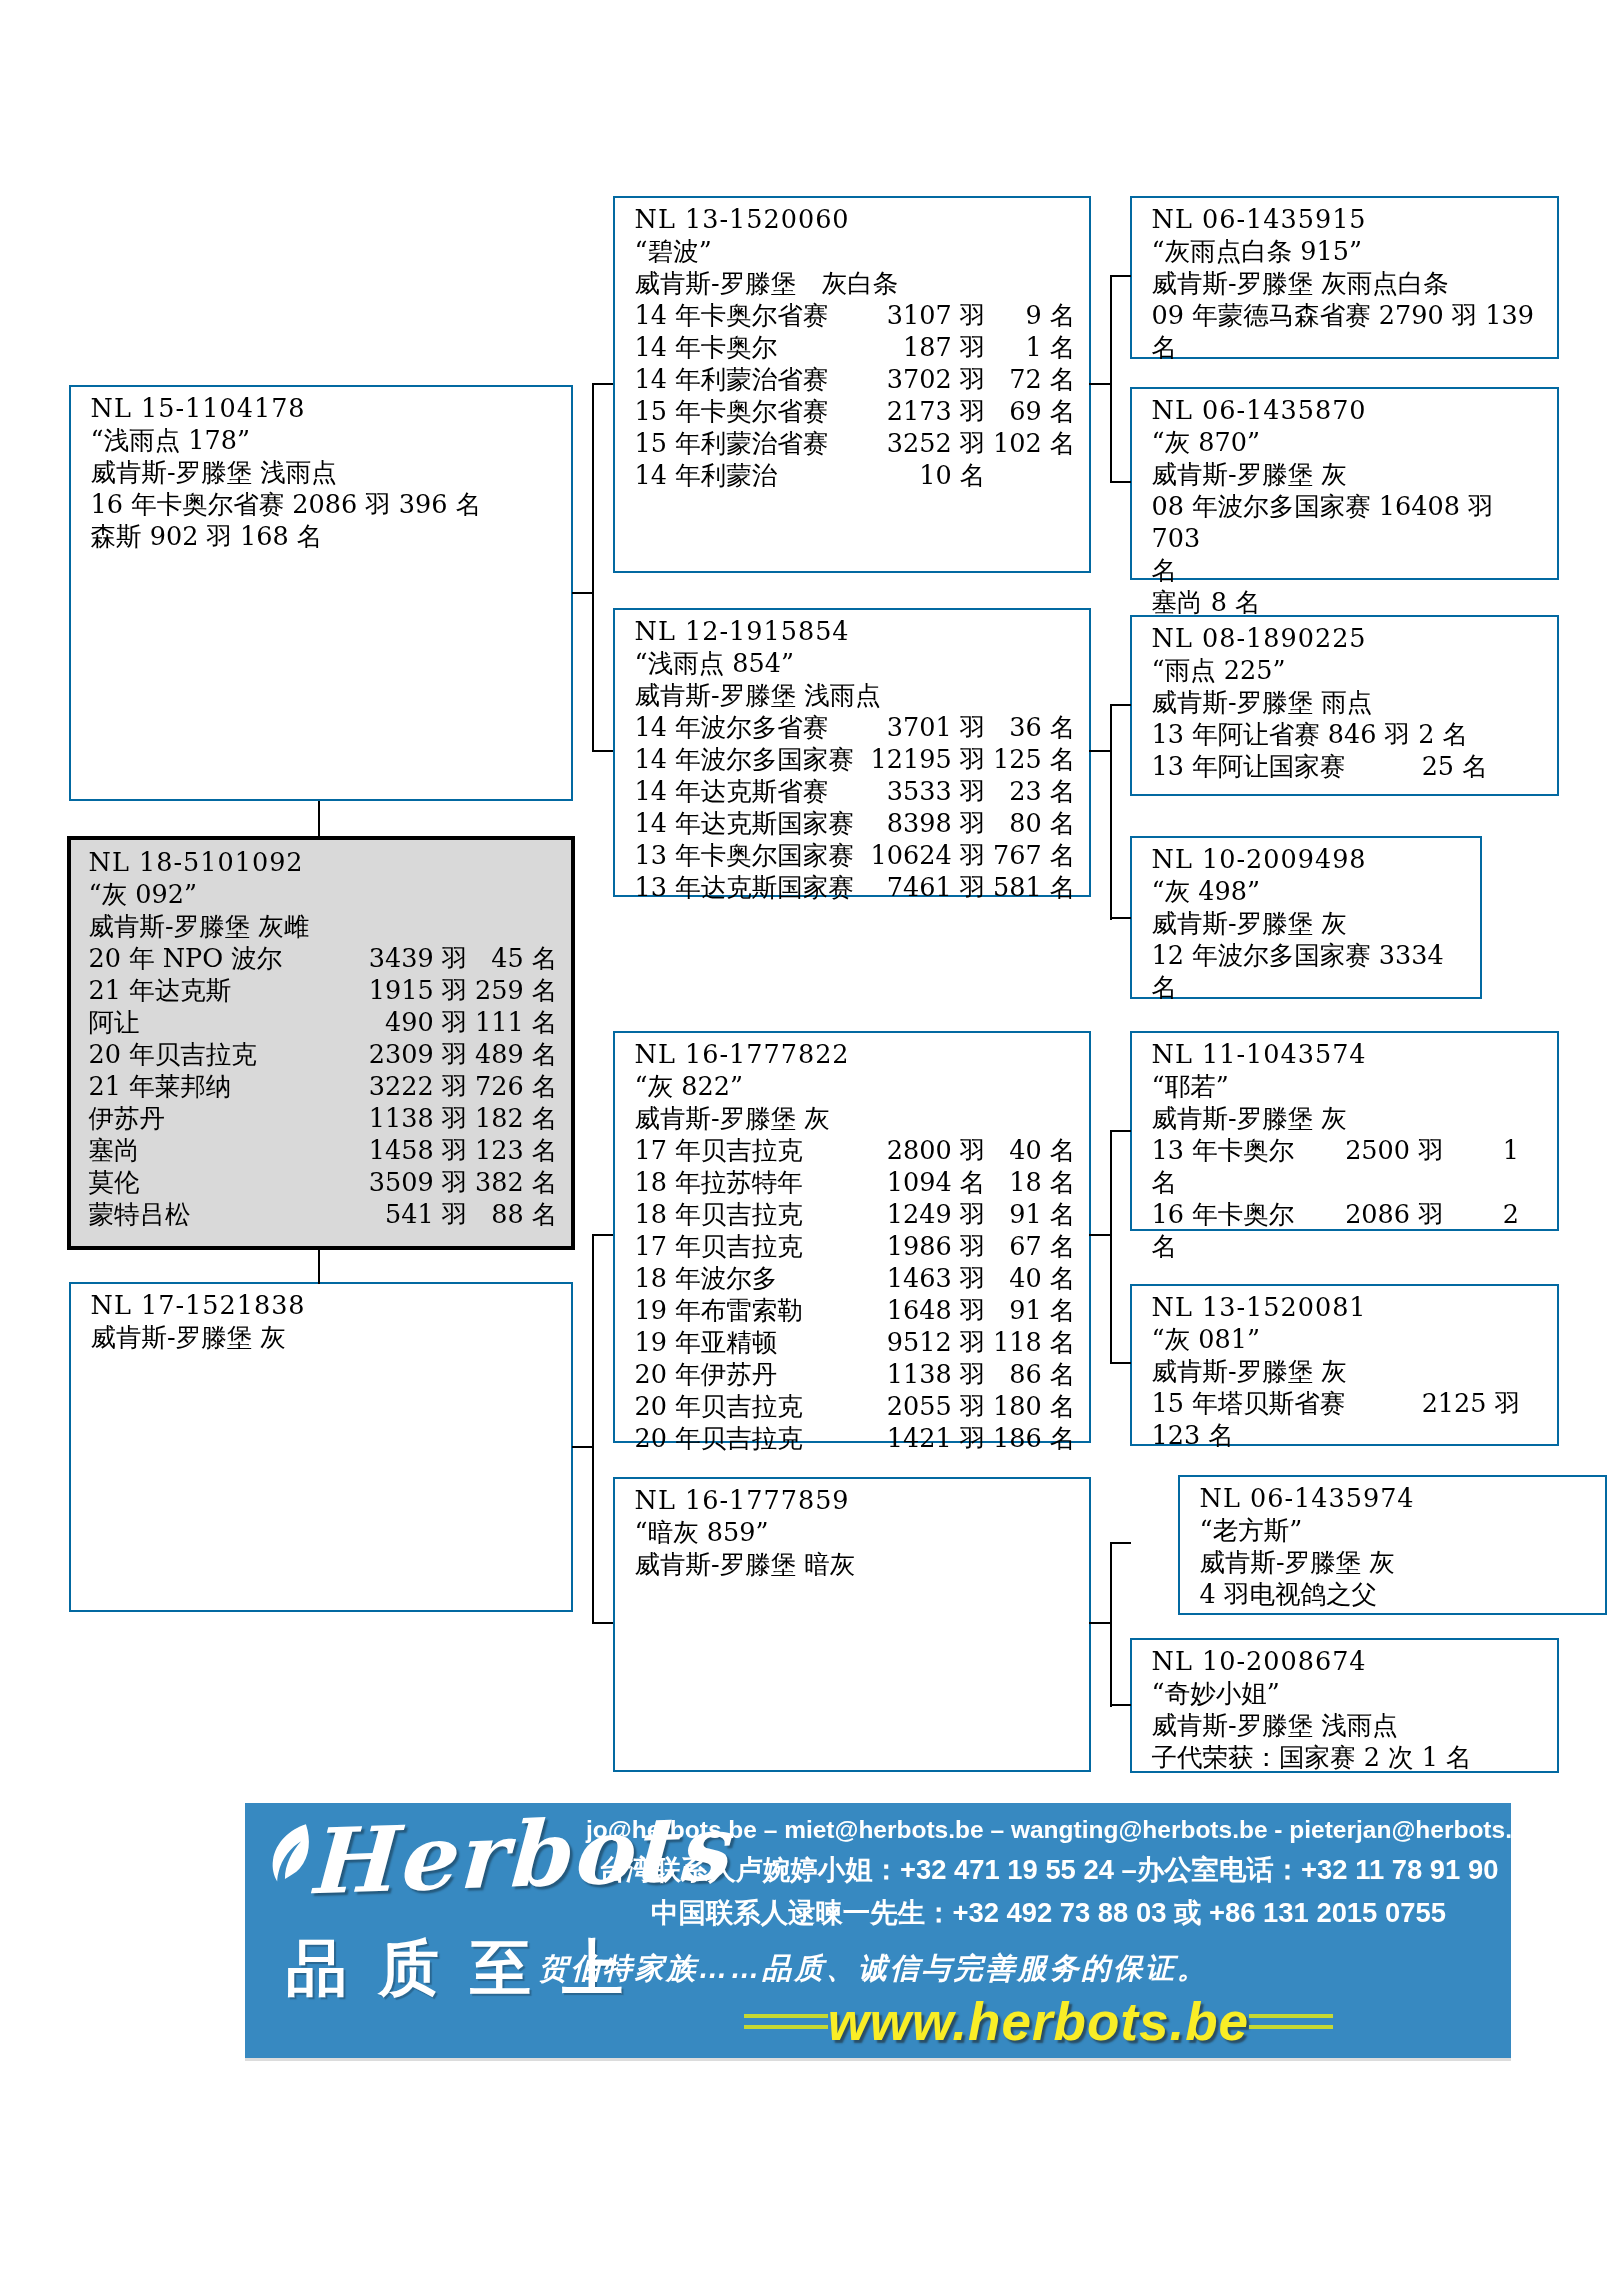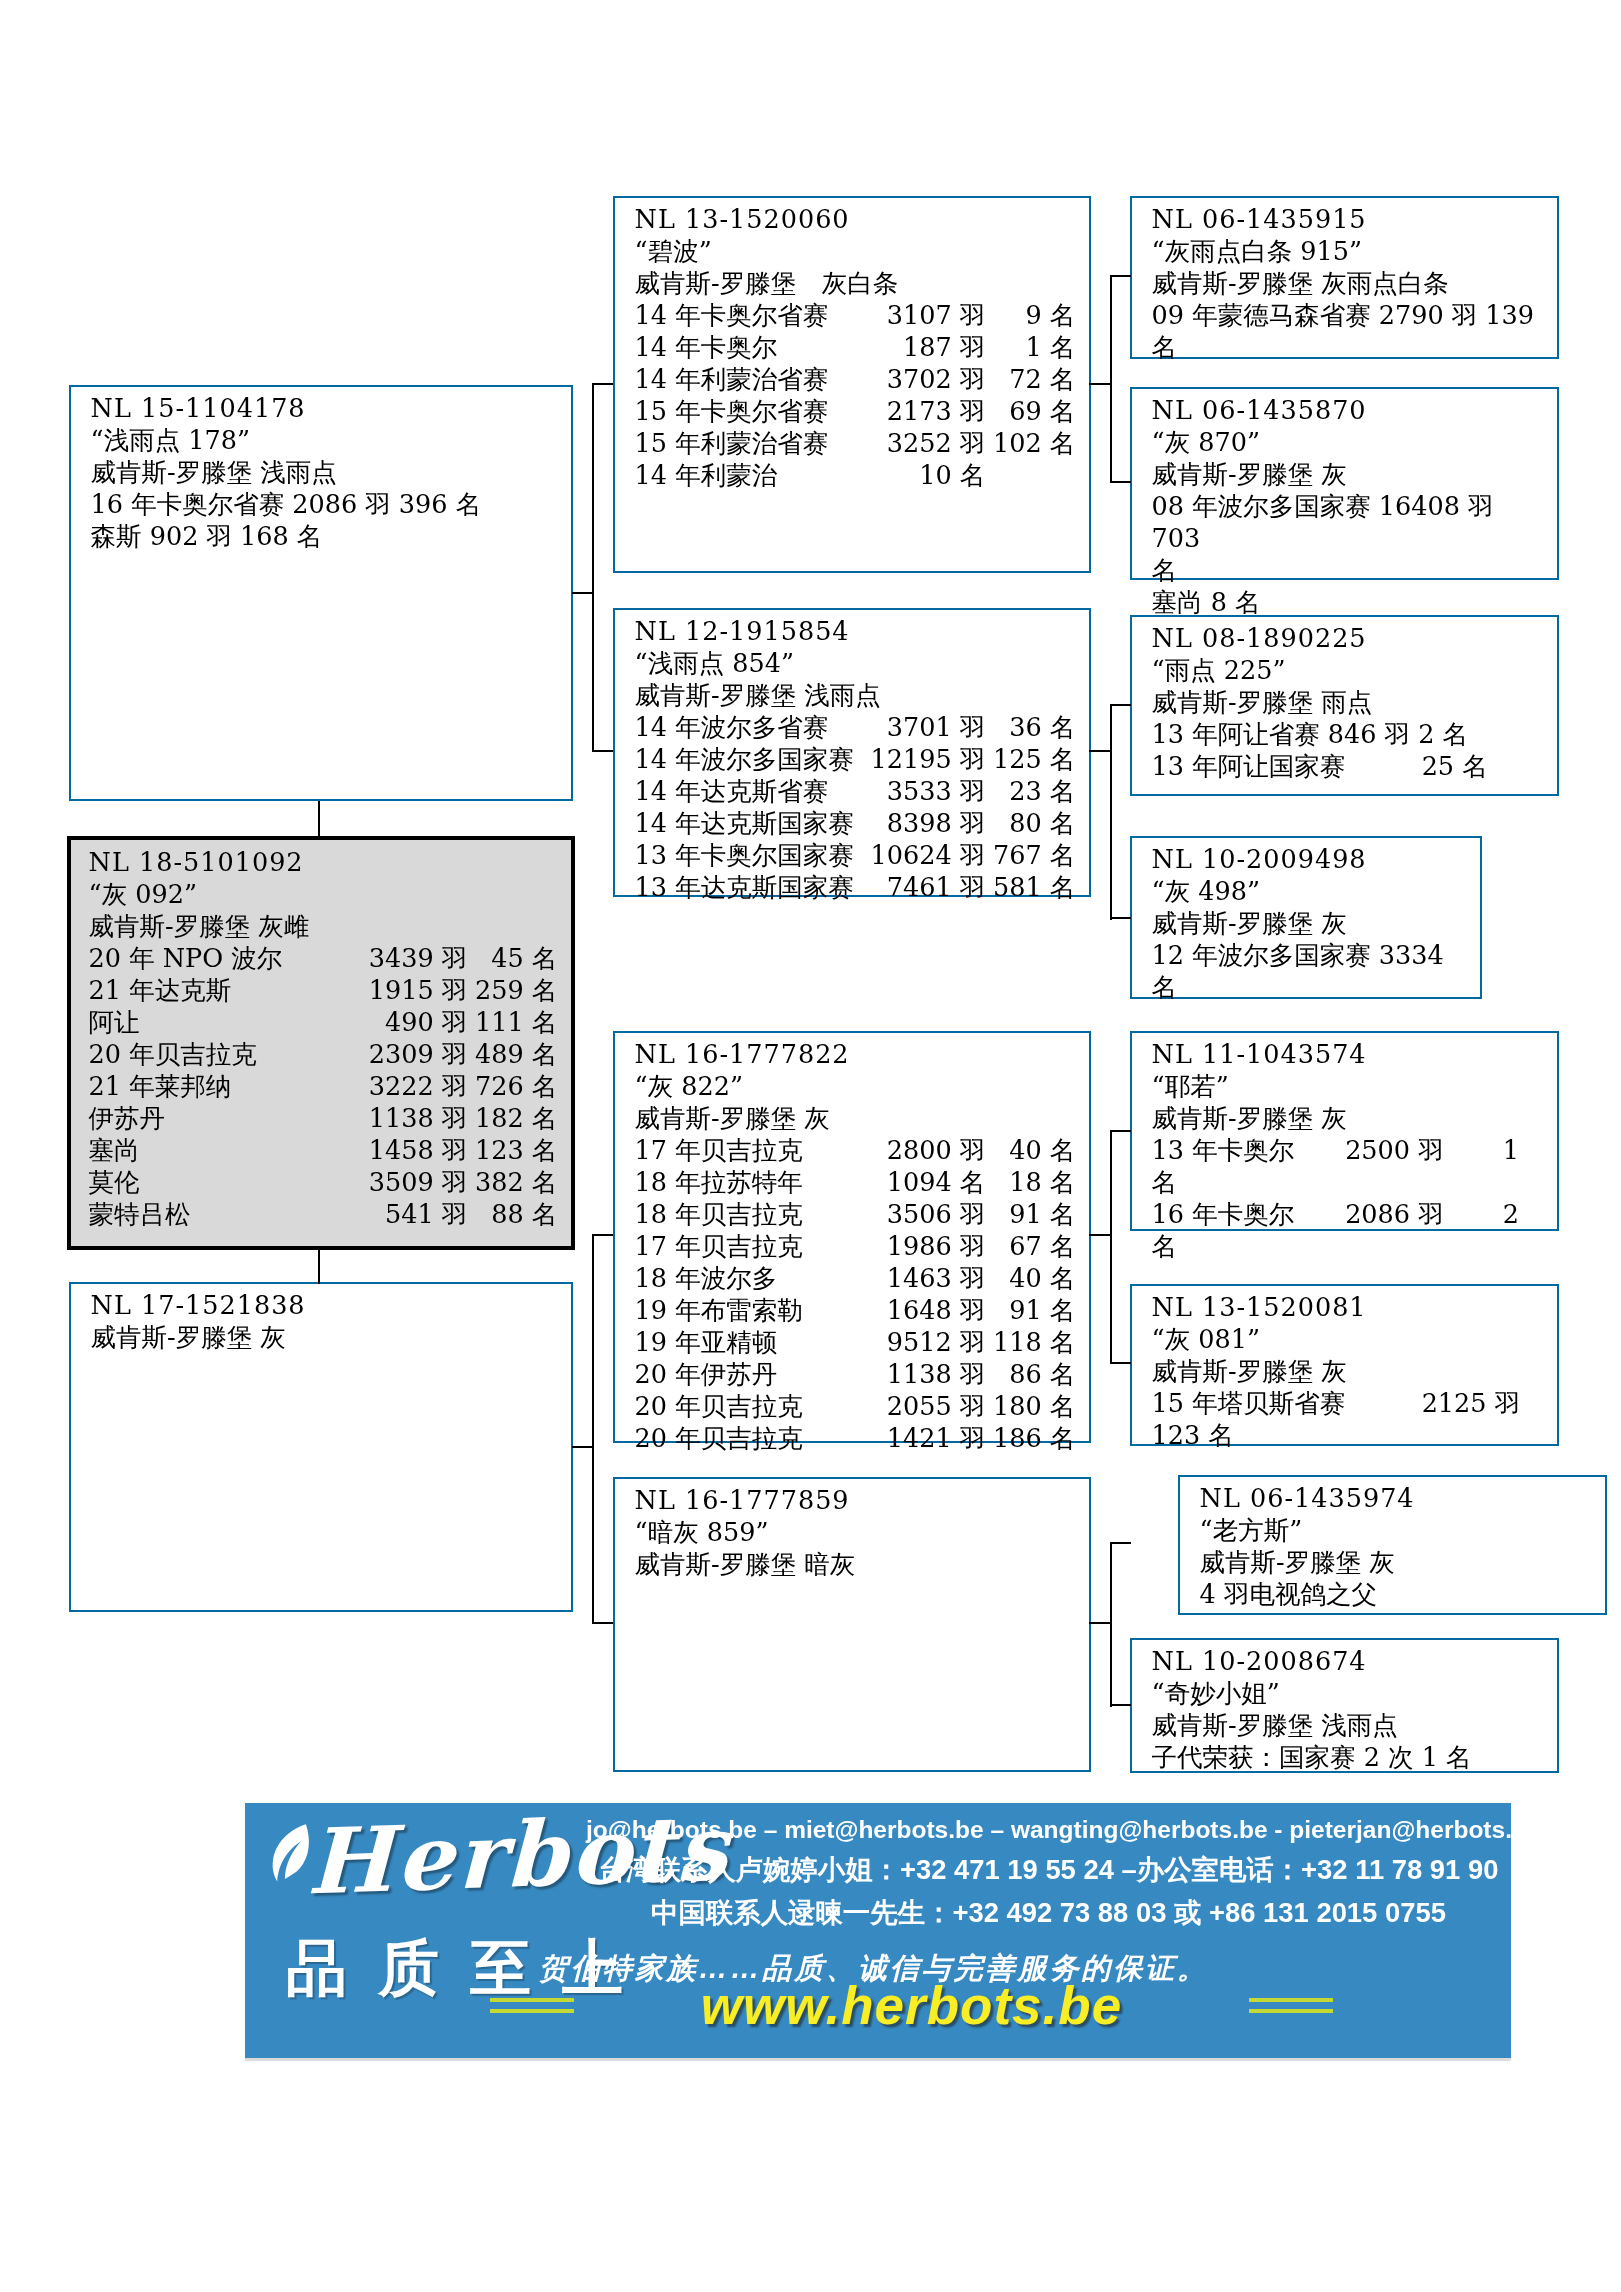--- a/index.html
+++ b/index.html
@@ -27,22 +27,22 @@
   .logoTxt{font-family:"DejaVu Serif","Liberation Serif",serif;font-style:italic;font-weight:bold;
            font-size:90px;letter-spacing:2px;transform:skewX(-6deg) rotate(-2deg);
            text-shadow:2.9px 2.9px 2px rgba(0,0,0,.35);}
   .qslogan{position:absolute;left:41px;top:125px;font-size:61px;font-weight:bold;
            letter-spacing:31px;white-space:nowrap;text-shadow:2px 2px 1px rgba(0,0,0,.25);}
   .contact{position:absolute;left:341px;top:7.8px;width:925px;text-align:center;font-weight:bold;}
   .b-emails{font-size:24.5px;line-height:37px;white-space:nowrap;}
   .b-phone{font-size:27.4px;line-height:43px;white-space:nowrap;}
   .fslogan{position:absolute;left:294px;top:146px;width:843px;text-align:left;
            font-size:29px;font-weight:bold;font-style:italic;letter-spacing:2.9px;white-space:nowrap;}
-  .siteRow{position:absolute;left:245px;top:172px;width:843px;display:flex;
-           align-items:center;justify-content:space-between;gap:57px;}
+  .siteRow{position:absolute;left:245px;top:188px;width:843px;display:flex;
+           align-items:center;justify-content:flex-end;}
   .deco{width:84px;height:15.7px;border-top:4.9px solid var(--deco,#c6d832);
         border-bottom:4.9px solid var(--deco,#c6d832);box-sizing:border-box;}
   .site{font-size:53px;font-weight:bold;font-style:italic;color:var(--site-yellow,#f9ed26);
         text-shadow:2.9px 2.9px 2px rgba(30,30,30,.55);letter-spacing:1px;}
 </style>
 </head>
 <body>
 
 <div class="canvas">
 
@@ -187,21 +187,21 @@
         <span class="b">2800 羽</span>
         <span class="r">40 名</span>
       </div>
       <div class="race">
         <span class="e">18 年拉苏特年</span>
         <span class="b">1094 名</span>
         <span class="r">18 名</span>
       </div>
       <div class="race">
         <span class="e">18 年贝吉拉克</span>
-        <span class="b">3506 羽</span>
+        <span class="b">1249 羽</span>
         <span class="r">91 名</span>
       </div>
       <div class="race">
         <span class="e">17 年贝吉拉克</span>
         <span class="b">1986 羽</span>
         <span class="r">67 名</span>
       </div>
       <div class="race">
         <span class="e">18 年波尔多</span>
         <span class="b">1463 羽</span>

